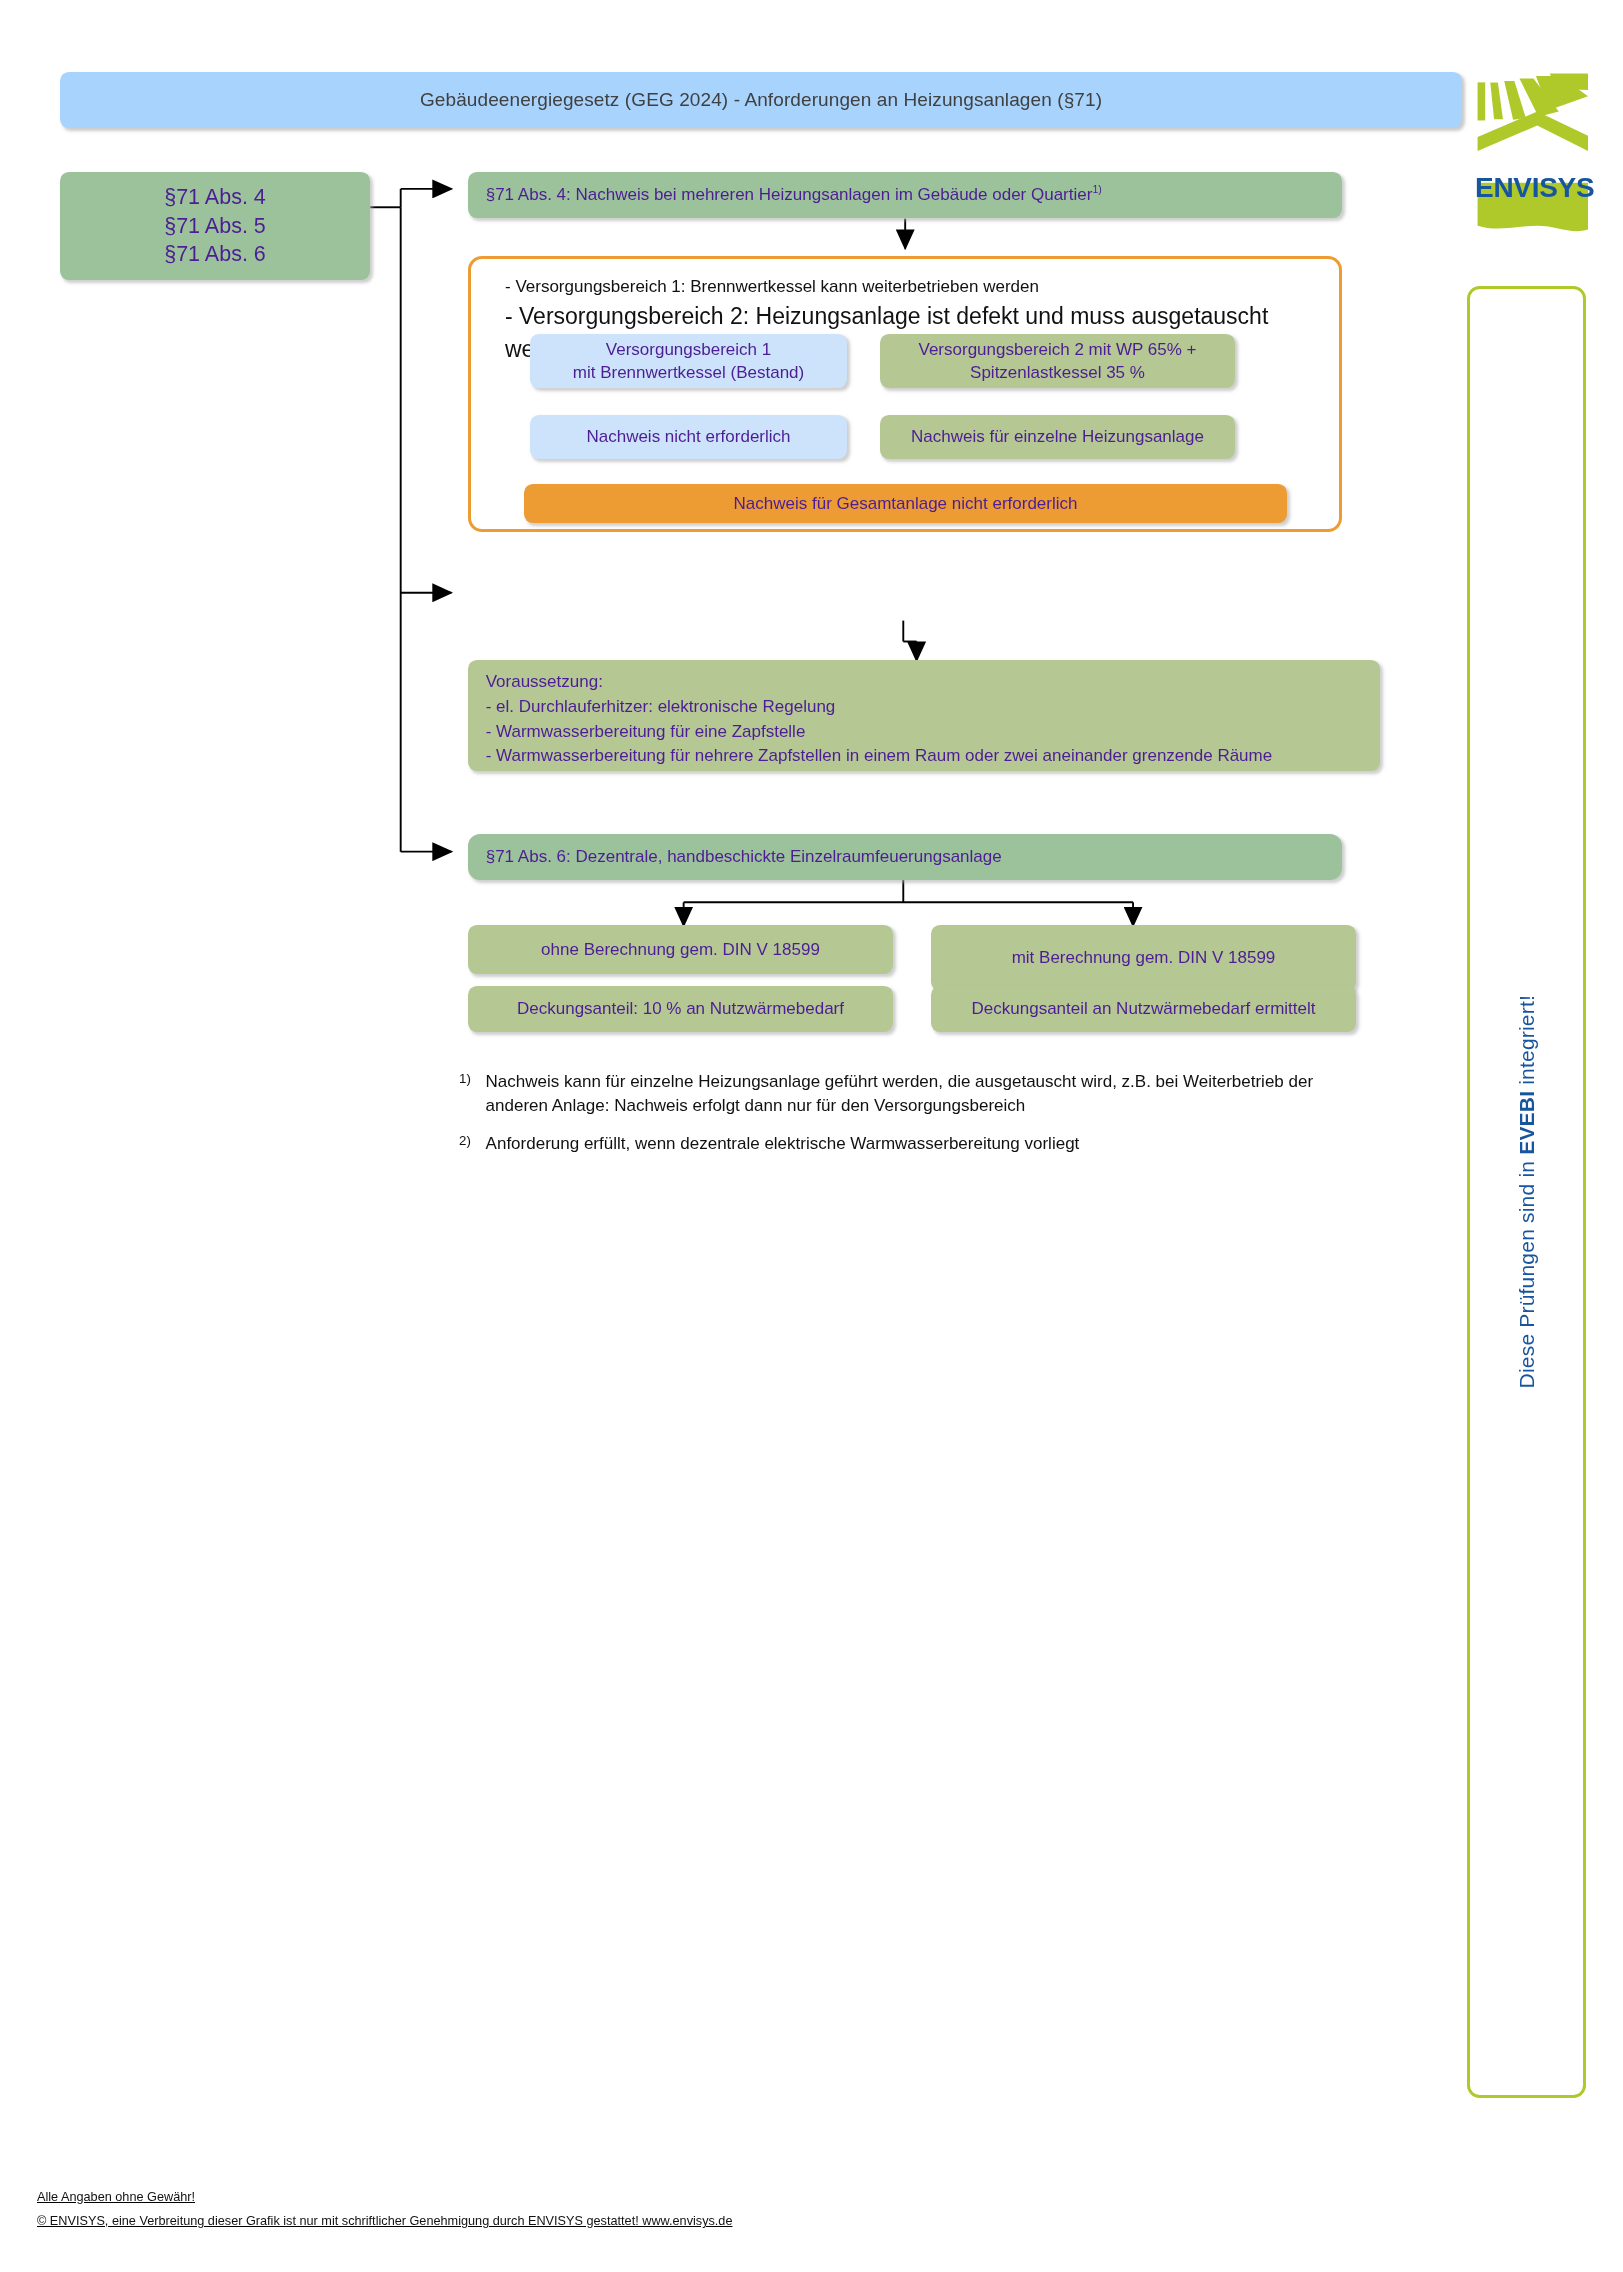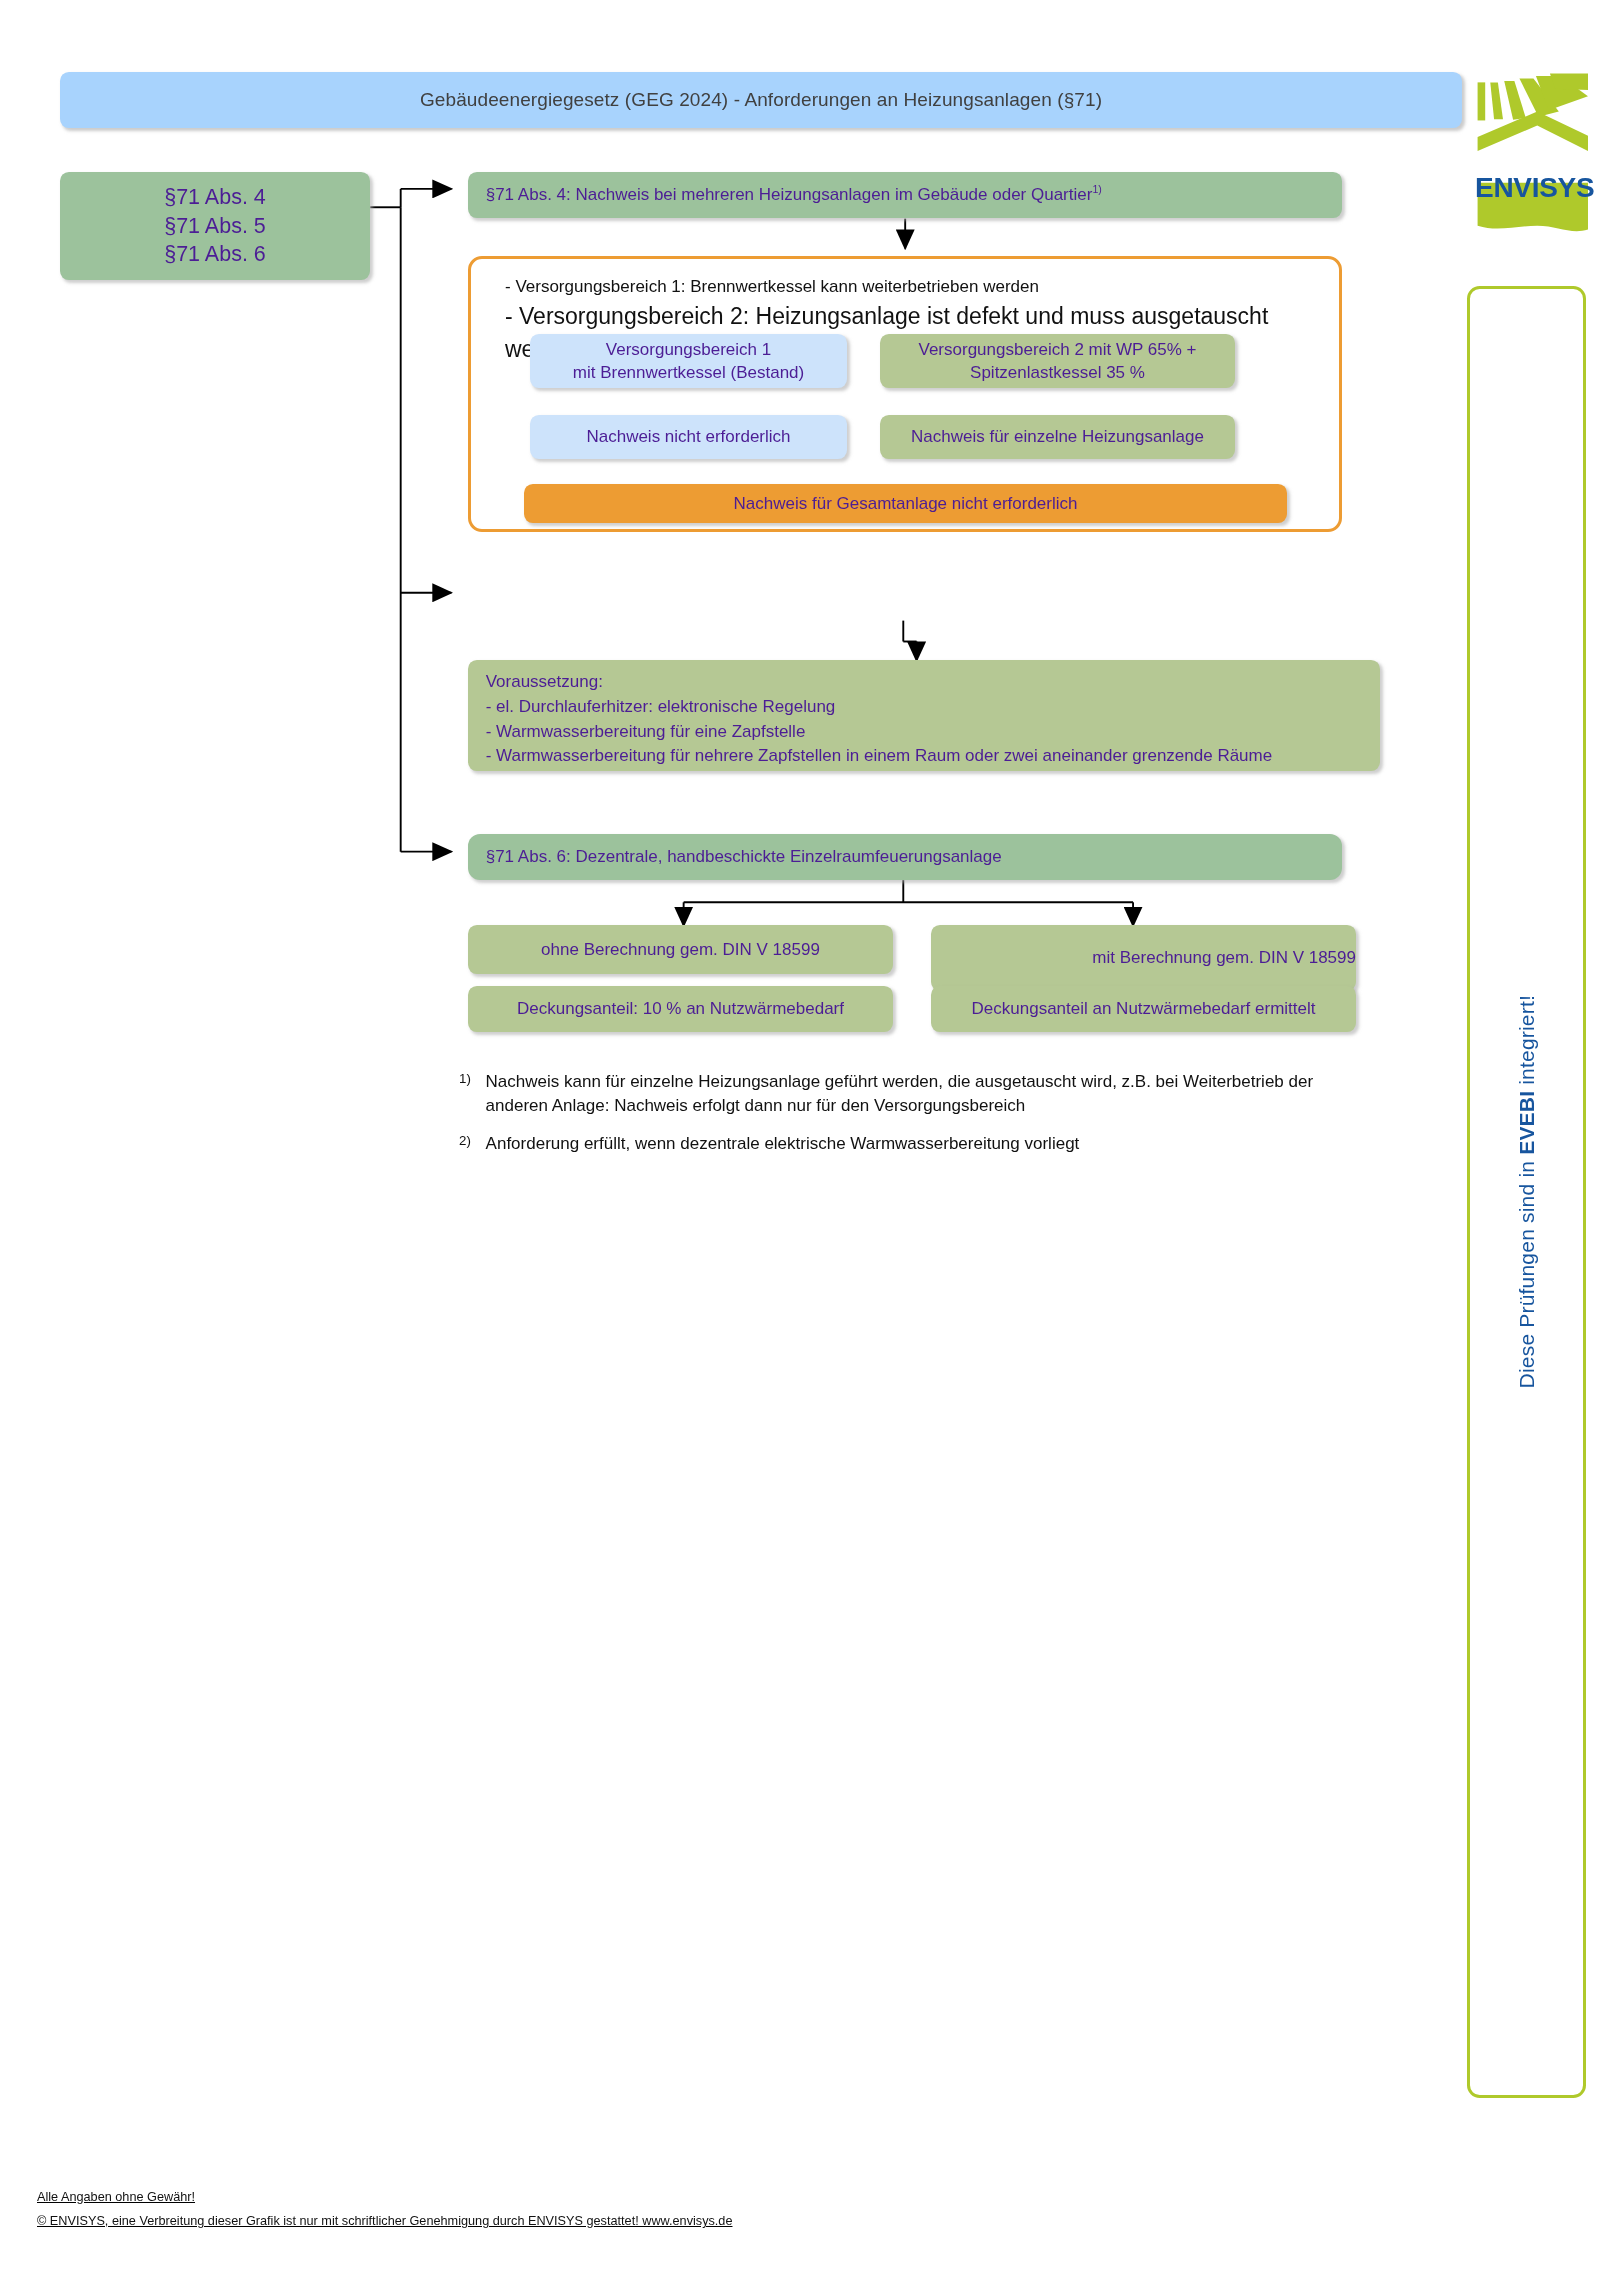--- a/index.html
+++ b/index.html
@@ -257,21 +257,21 @@
   </div>
 
   <div class="box green left" style="left:468px; top:834px; width:874px; height:46px;border-radius:12px;">
     <div class="txt">§71 Abs. 6: Dezentrale, handbeschickte Einzelraumfeuerungsanlage</div>
   </div>
 
   <div class="box olive center" style="left:468px; top:925px; width:425px; height:49px;">
     <div class="txt">ohne Berechnung gem. DIN V 18599</div>
   </div>
 
-  <div class="box olive center" style="left:931px; top:925px; width:425px; height:66px;text-align:right;">
+  <div class="box olive center" style="left:931px; top:925px; width:425px; height:66px;">
     <div class="txt">mit Berechnung gem. DIN V 18599</div>
   </div>
 
   <div class="box olive center" style="left:468px; top:986px; width:425px; height:46px;">
     <div class="txt">Deckungsanteil: 10 % an Nutzwärmebedarf</div>
   </div>
 
   <div class="box olive center" style="left:931px; top:986px; width:425px; height:46px;">
     <div class="txt">Deckungsanteil an Nutzwärmebedarf ermittelt</div>
   </div>

